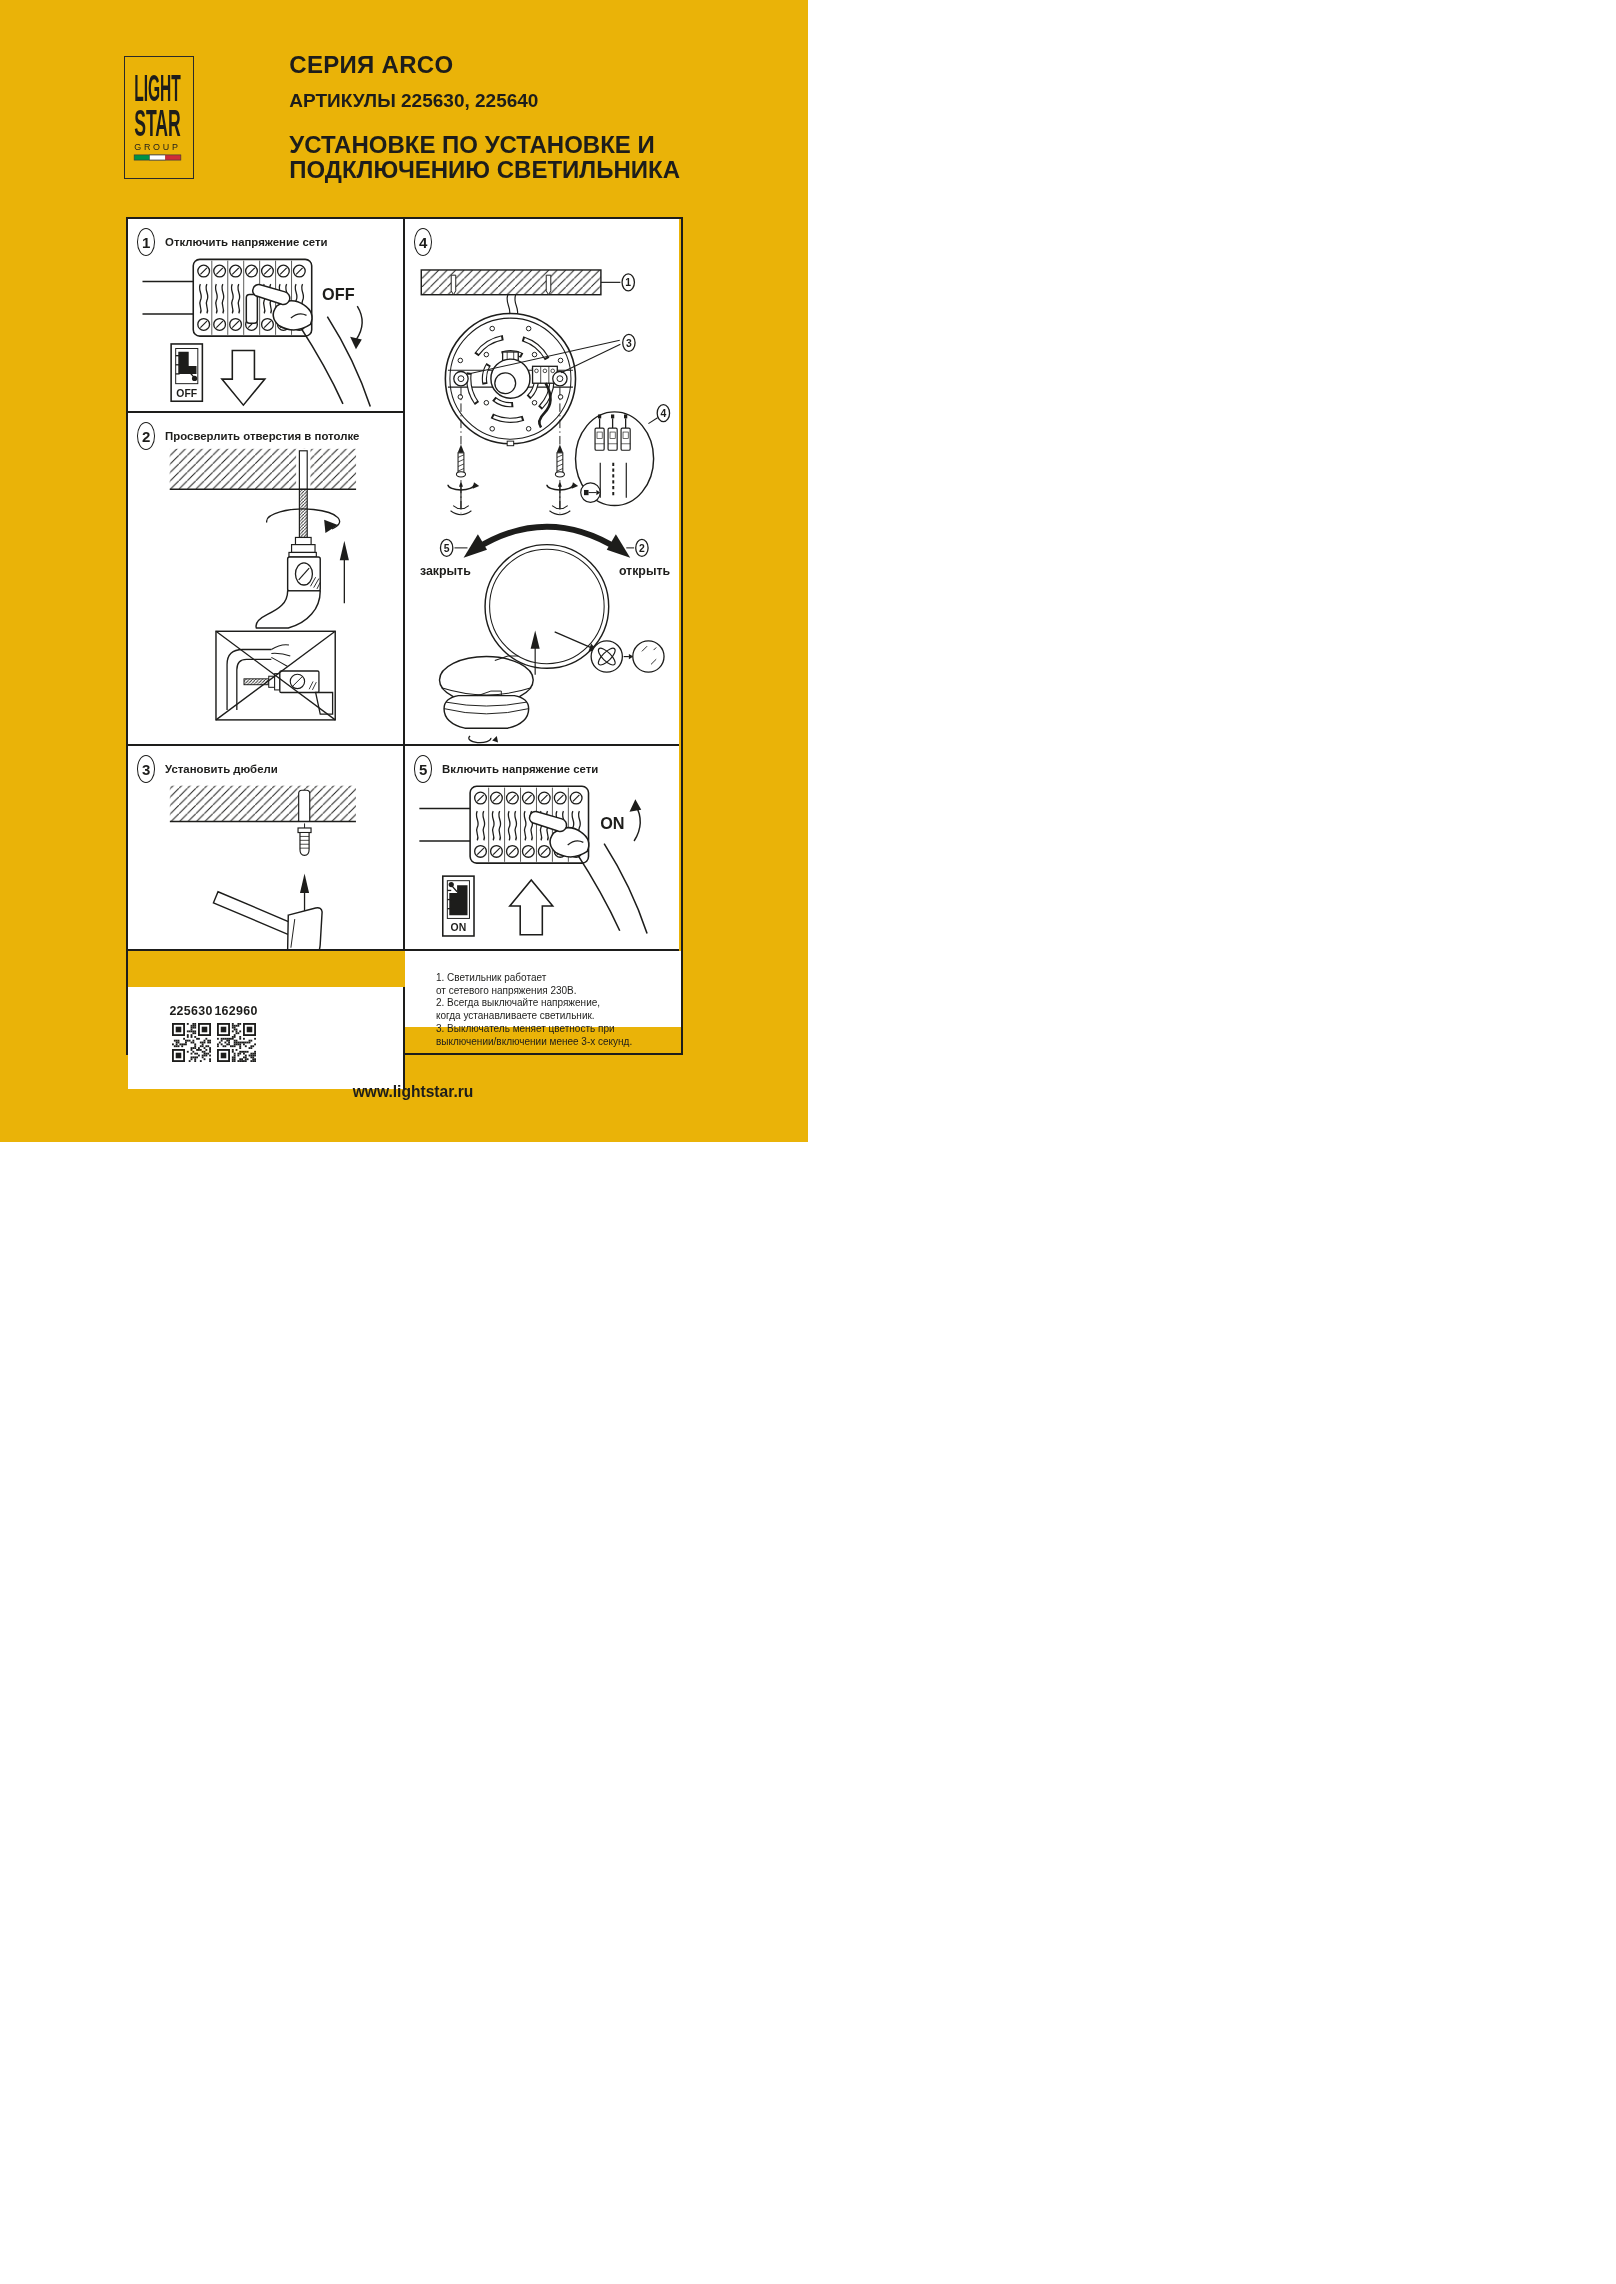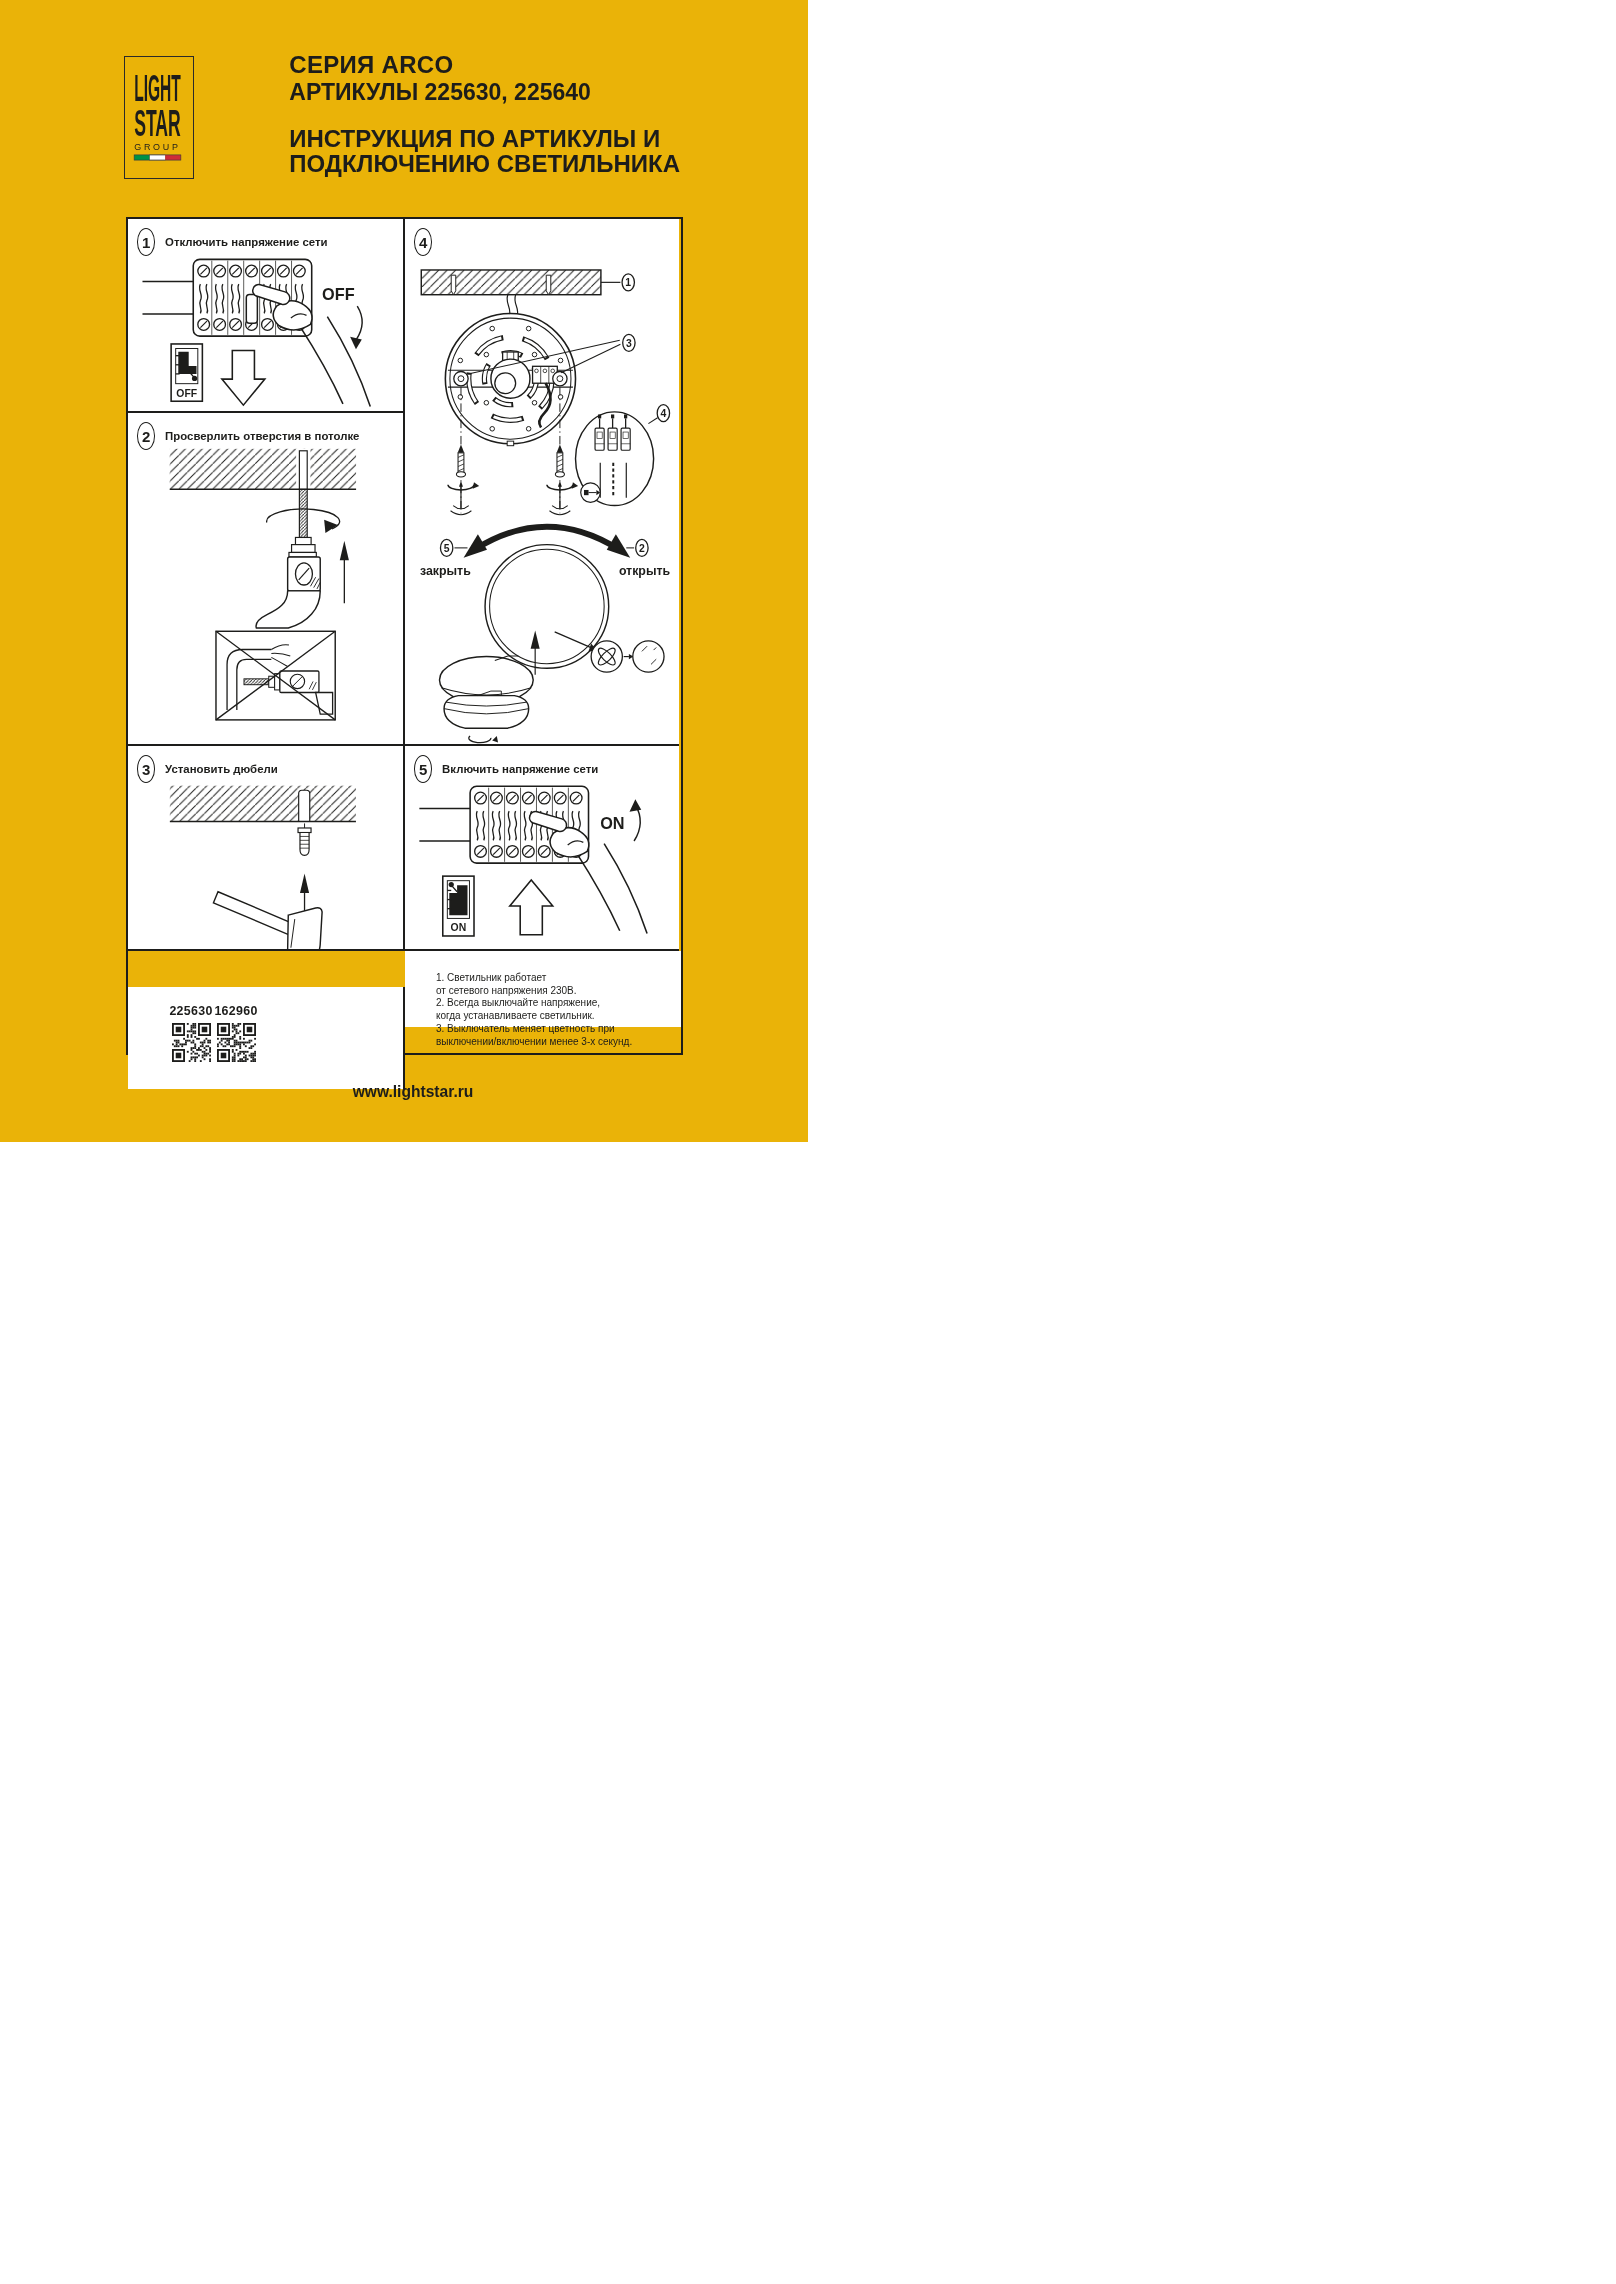--- a/index.html
+++ b/index.html
@@ -3,21 +3,21 @@
 <meta charset="utf-8">
 <style>
   html,body{margin:0;padding:0;background:#ffffff;}
   body{width:808px;height:1142px;font-family:"Liberation Sans",sans-serif;color:#1d1d1b;}
   .page{position:relative;width:808px;height:1142px;background:#eab308;overflow:hidden;}
   
   .logo-box{position:absolute;left:124px;top:56px;width:68px;height:121px;border:1.3px solid #2a2a2a;}
   
   .title-block{position:absolute;right:128px;top:0;text-align:left;}
   .series{margin-top:51px;font-size:24px;font-weight:bold;letter-spacing:0.3px;}
-  .articles{font-size:23px;font-weight:bold;}
+  .articles{margin-top:11px;font-size:19px;font-weight:bold;}
   .instr{margin-top:20px;font-size:24px;font-weight:bold;line-height:25px;}
   
   .grid{position:absolute;left:126px;top:217px;width:553px;height:834px;border:2px solid #1d1d1b;}
   .panel{position:absolute;box-sizing:content-box;background:#fff;}
   .b-r{border-right:2px solid #1d1d1b;}
   .b-b{border-bottom:2px solid #1d1d1b;}
   .step-head{position:absolute;left:9px;top:9px;display:flex;align-items:center;z-index:2;}
   .step-num{width:16.3px;height:26px;border:1.6px solid #1d1d1b;border-radius:50%;display:flex;align-items:center;justify-content:center;font-size:15px;font-weight:bold;flex:none;}
   .step-title{font-size:11.4px;font-weight:bold;margin-left:9.8px;white-space:nowrap;}
   .illus{position:absolute;left:0;top:0;}
@@ -47,21 +47,21 @@
         <rect x="62" y="151" width="24" height="8" fill="#ce2b37"></rect>
         <rect x="14" y="151" width="72" height="8" fill="none" stroke="#3a3a3a" stroke-width="1"></rect>
       </g>
     </svg>
   </div>
 
   <div class="title-block">
     <div class="series">СЕРИЯ ARCO</div>
     <div class="articles">АРТИКУЛЫ 225630, 225640</div>
     <div class="instr">
-      <div>ИНСТРУКЦИЯ ПО АРТИКУЛЫ И</div>
+      <div>УСТАНОВКЕ ПО УСТАНОВКЕ И</div>
       <div>ПОДКЛЮЧЕНИЮ СВЕТИЛЬНИКА</div>
     </div>
   </div>
 
   <div class="grid">
 
     <div class="panel b-r b-b" style="left:0;top:0;width:275px;height:192px">
       <div class="step-head">
         <div class="step-num">1</div>
         <div class="step-title">Отключить напряжение сети</div>

